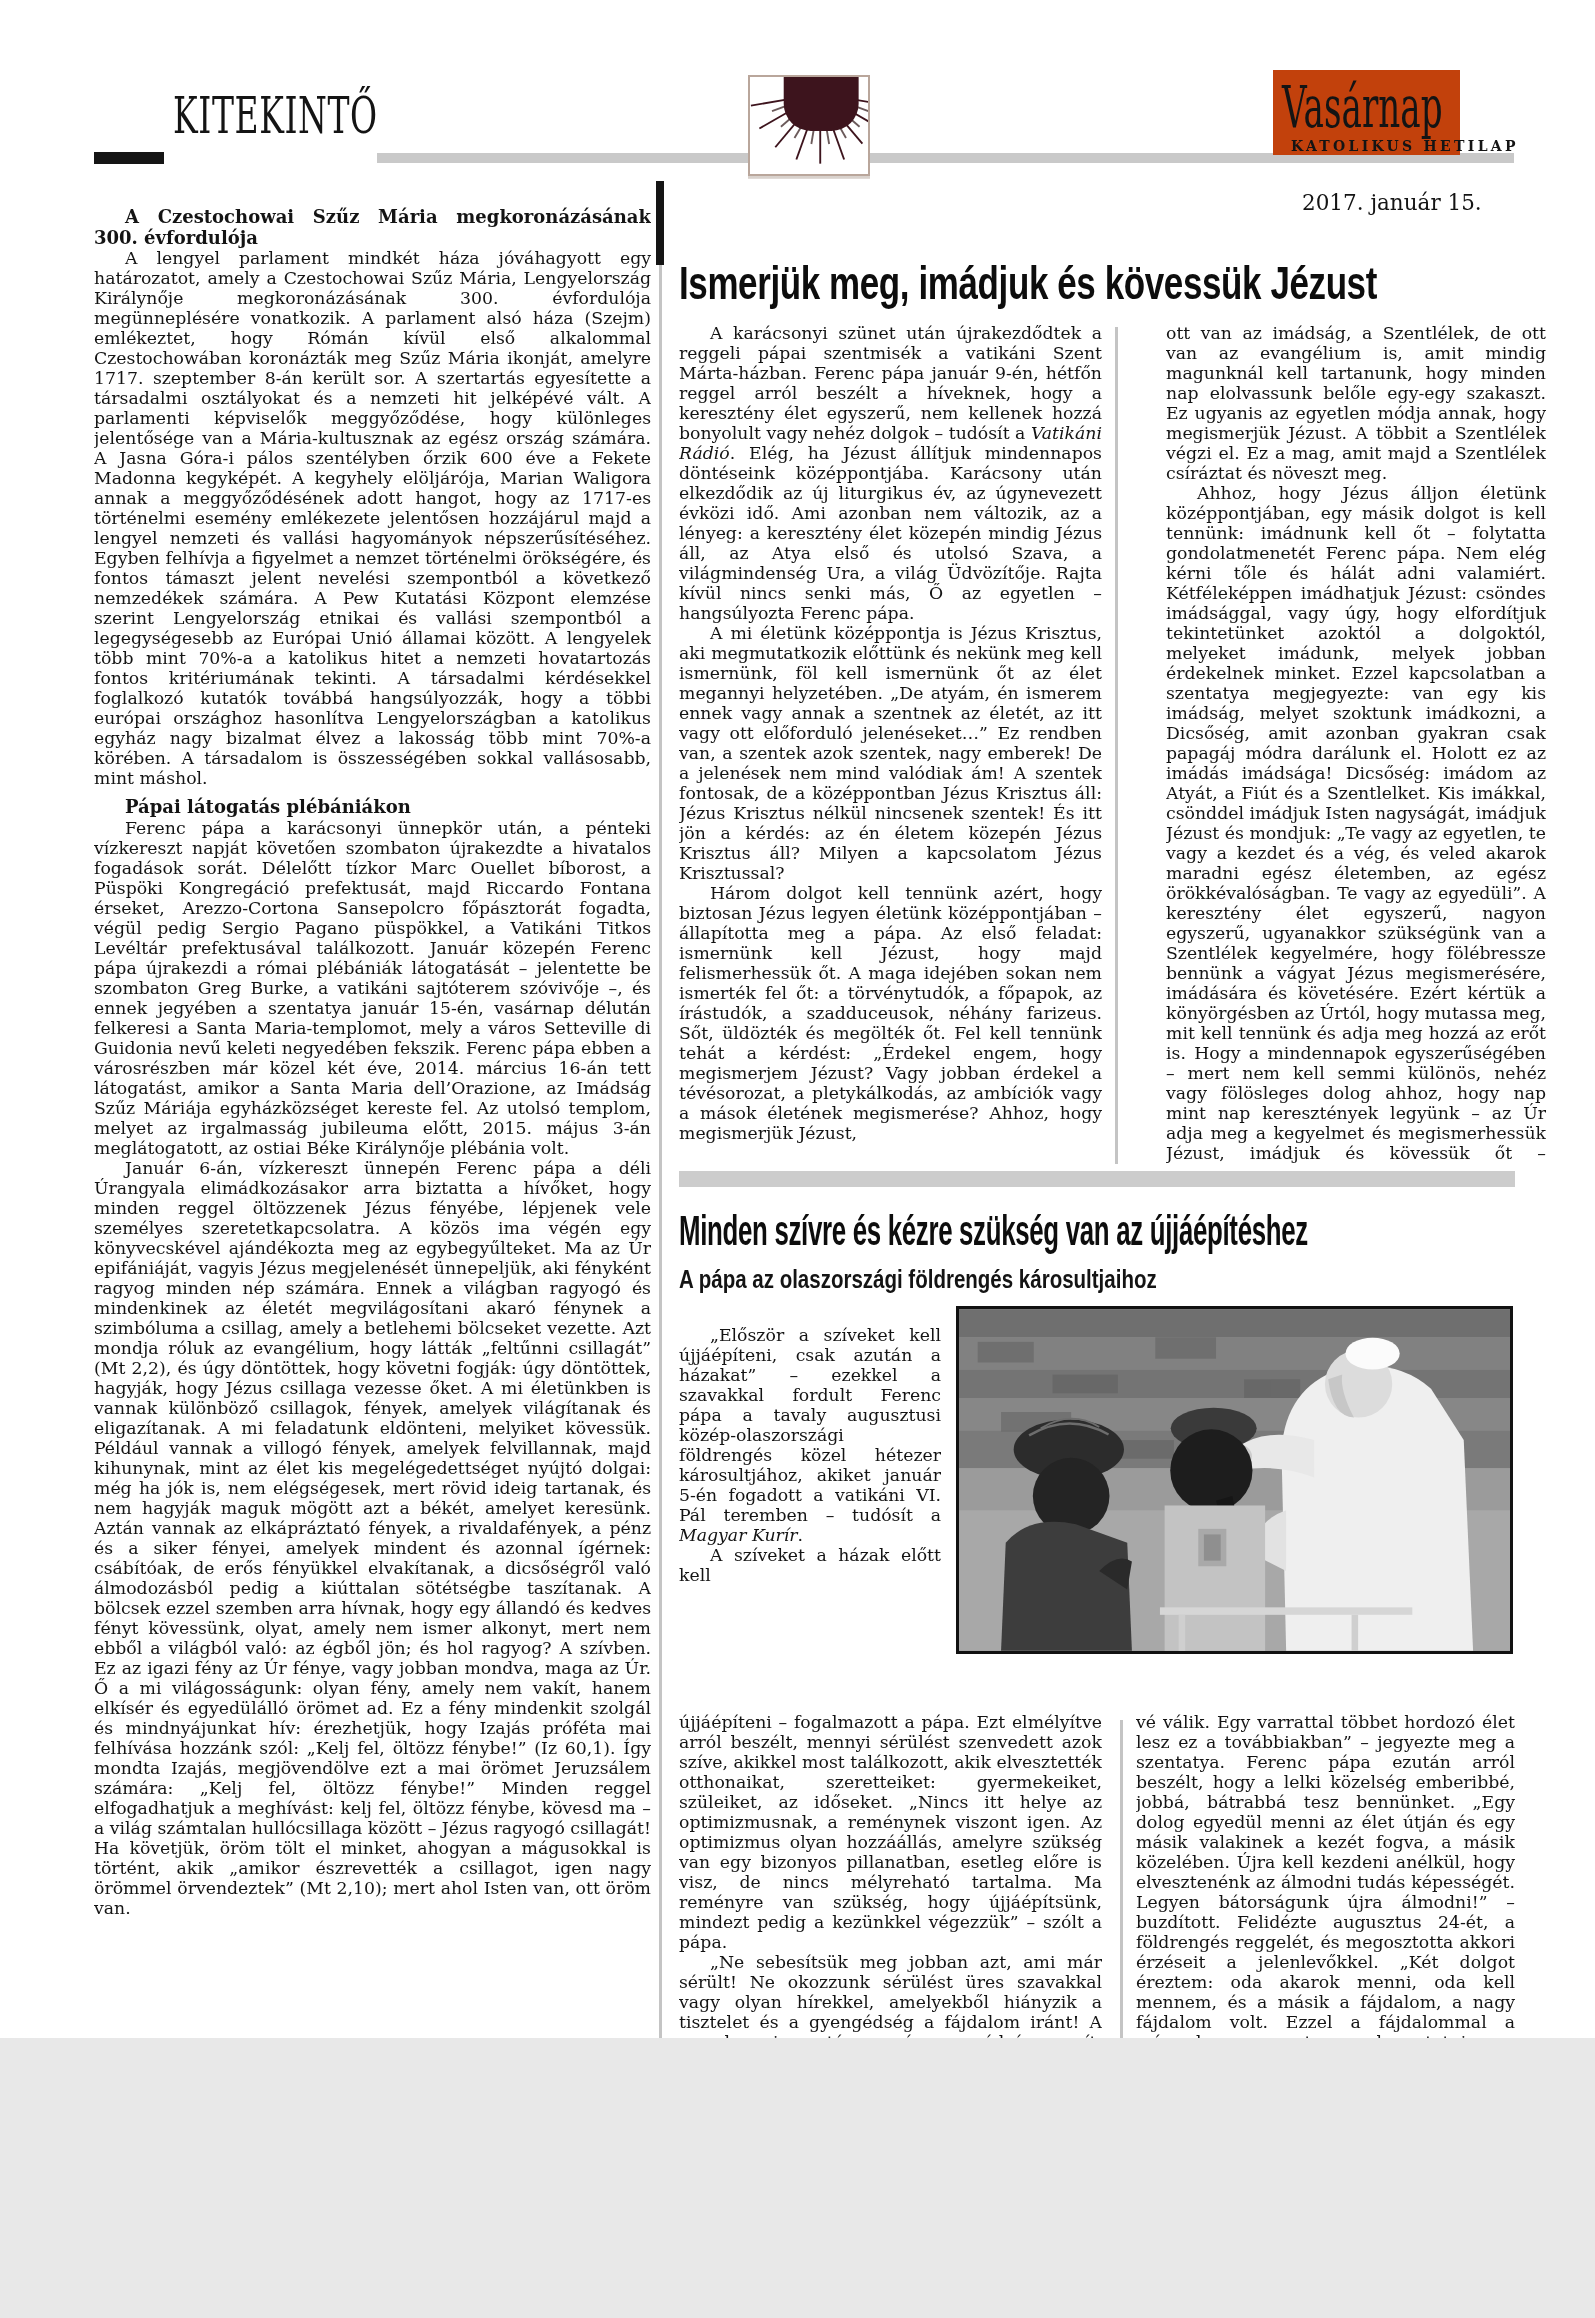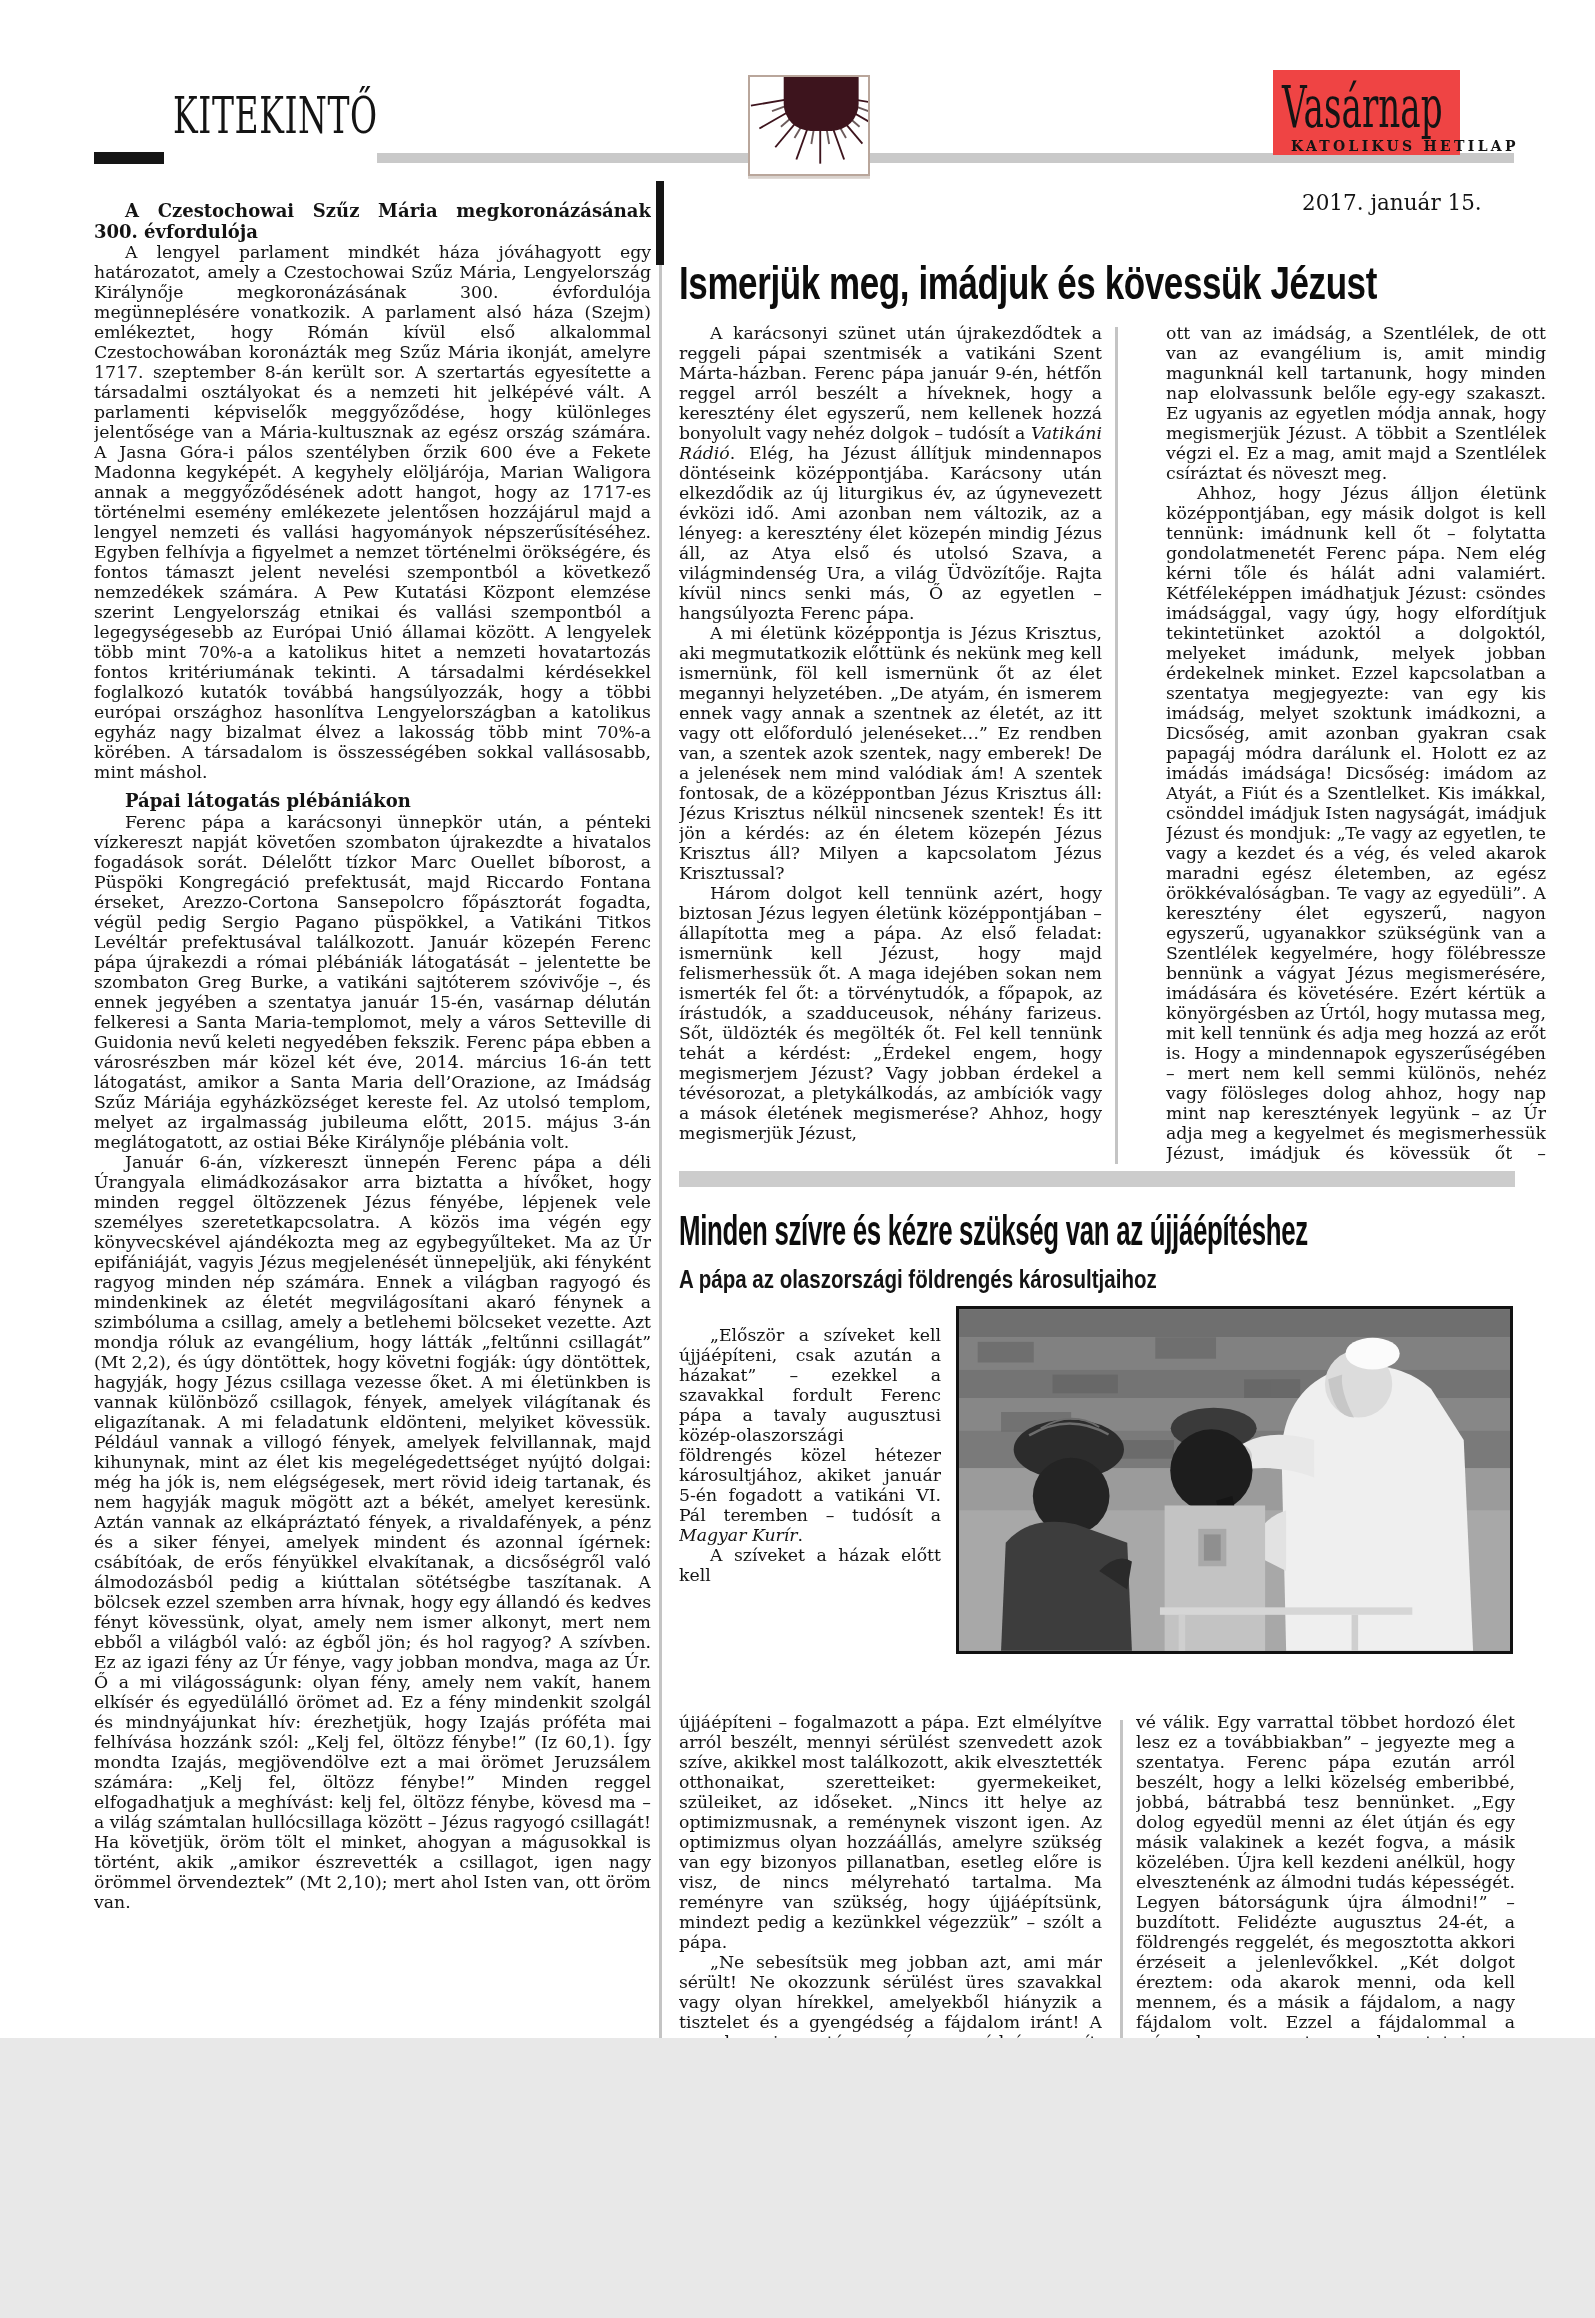--- a/index.html
+++ b/index.html
@@ -7,37 +7,37 @@
         font-family:"DejaVu Serif", serif;color:#141414;}
   .abs{position:absolute;}
   
   #kitekinto{left:173px;top:87px;font-size:50px;letter-spacing:0.9px;
              transform:scaleX(0.66);transform-origin:left top;white-space:nowrap;font-weight:500;}
   #hdr-dash{left:94px;top:152px;width:70px;height:12px;background:#151515;}
   .graybar{background:#c9c9c9;height:9.8px;top:153px;}
   #bar-main{left:377px;width:1137px;}
   #logo-box{left:748px;top:75px;width:118px;height:97px;background:#fff;
             border:2.3px solid #b9a69b;box-shadow:0 2.8px 0 #d9d2cd;}
-  #masthead-box{left:1273px;top:70px;width:187px;height:85px;background:#ef4444;}
+  #masthead-box{left:1273px;top:70px;width:187px;height:85px;background:#c2410c;}
   #vasarnap{left:1282px;top:74px;font-size:57px;transform:scaleX(0.60);
             transform-origin:left top;white-space:nowrap;font-weight:500;}
   #mast-date{left:1302px;top:159px;font-size:21.5px;white-space:nowrap;margin-top:31px;}
   
   .vline-black{left:656px;top:181px;width:8px;height:84px;background:#151515;}
   .vline{background:#c4c4c4;width:3.3px;}
   #vl-main{left:659px;top:265px;height:1950px;}
   #vl-cols1{left:1115px;top:327px;height:837px;width:2.8px;}
   #vl-cols2{left:1120px;top:1720px;height:416px;width:2.8px;}
   
   .bodytext{font-size:17.3px;line-height:20px;text-align:justify;}
   .para{margin:0;text-indent:31px;}
   .para.ni{text-indent:0;}
   .subhead{font-size:18px;line-height:20.6px;font-weight:bold;margin:9.3px 0 0 0;text-indent:31px;}
   #left-col{left:94px;top:201px;width:557px;height:1912px;overflow:hidden;}
-  #left-col .subhead:first-child{margin-top:0;}
+  #left-col .subhead:first-child{margin-top:6px;}
   
   .headline{font-family:"Liberation Sans",sans-serif;font-weight:bold;letter-spacing:-0.5px;
             transform-origin:left top;white-space:nowrap;color:#0d0d0d;}
   #headline1{left:679px;top:256px;font-size:46px;transform:scaleX(0.76);}
   #main-col1{left:679px;top:323px;width:423px;height:841px;overflow:hidden;}
   #main-col2{left:1135px;top:323px;width:380px;height:841px;overflow:hidden;margin-left:31px;}
   #sep-bar{left:679px;top:1171px;width:836px;height:16px;background:#cccccc;}
   #headline2{left:679px;top:1207px;font-size:42px;transform:scaleX(0.615);}
   #subtitle2{left:679px;top:1265px;font-size:25px;font-family:"Liberation Sans",sans-serif;
              font-weight:bold;transform:scaleX(0.82);transform-origin:left top;white-space:nowrap;}

